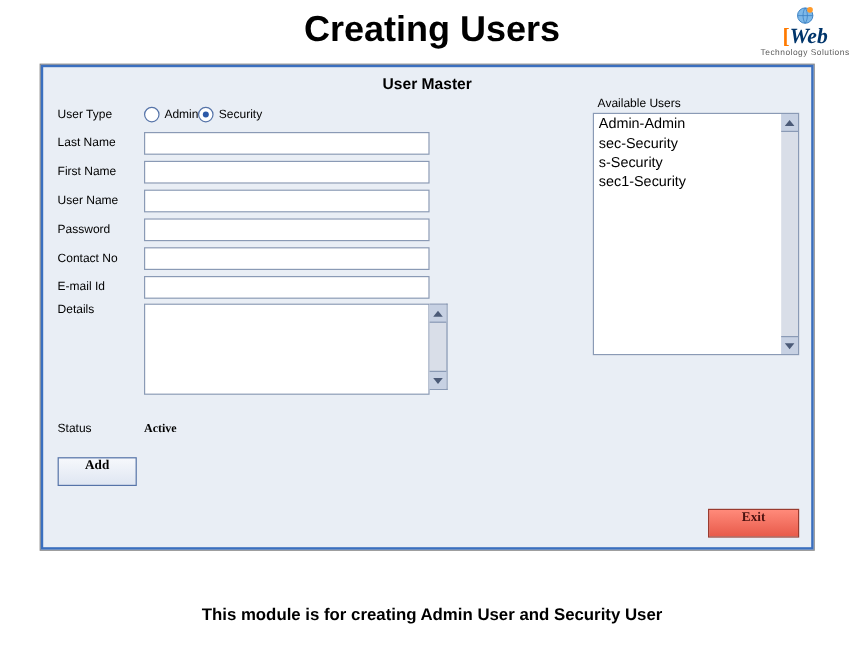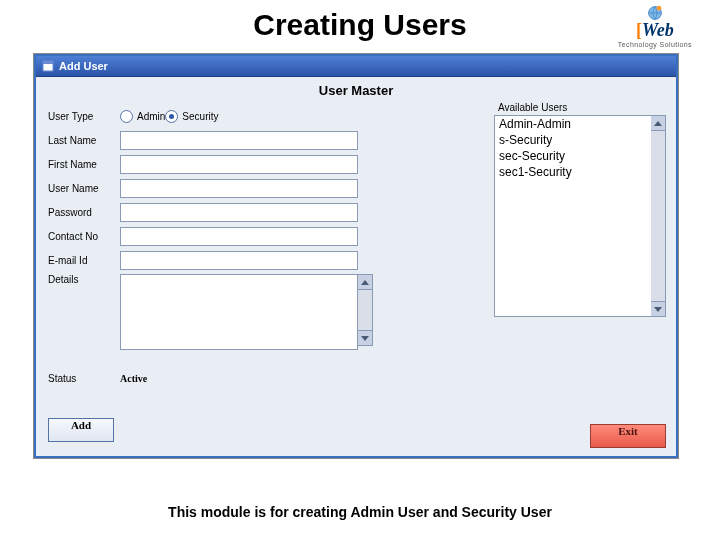--- a/index.html
+++ b/index.html
@@ -10,21 +10,21 @@
     font-size:11px;
     position:relative;
   }
   .page-title{
     font:bold 30px/1 Verdana,Arial,sans-serif;
     text-align:center;
     margin:10px 0 14px 0;
   }
   
   .logo{
-    position:absolute;top:6px;right:28px;
+    position:absolute;top:6px;right:12px;
     text-align:center;font-size:7px;color:#6b6b6b;font-family:Arial,sans-serif;
   }
   .logo-top{height:14px;display:flex;align-items:center;justify-content:center;gap:2px;}
   .logo-icon{width:16px;height:16px;}
   .logo-word{font:bold italic 18px Georgia,serif;color:#00356b;}
   .logo-word .bar{color:#ff7a00;font-style:normal;}
   .logo-sub{font-size:7px;letter-spacing:0.4px;color:#5a5a5a;}
 
   
   .window{
@@ -100,21 +100,21 @@
   .status-row .val{font:bold 10px Tahoma;}
 
   .btn{
     height:22px;line-height:20px;
     border:1px solid #5573a8;
     background:linear-gradient(#f6f8fc,#dfe6f2);
     font:bold 11px Tahoma;
     text-align:center;
     cursor:pointer;
   }
-  .btn.add{width:64px;margin-top:30px;}
+  .btn.add{width:64px;margin-top:14px;}
   .btn.exit{
     width:74px;position:absolute;right:10px;bottom:8px;
     background:linear-gradient(#ff8a7a,#e85a4a);
     border-color:#9a3b2f;color:#4a1210;
   }
 
   .avail-label{font-size:10px;margin-bottom:2px;margin-left:4px;}
   .listbox{
     width:100%;height:200px;
     border:1px solid #8a9ab5;background:#fff;
@@ -143,27 +143,20 @@
   </div>
   <div class="logo-word">
     <span class="bar">[</span><span>Web</span>
   </div>
   <div class="logo-sub">Technology Solutions</div>
 </div>
 
 <div class="page-title">Creating Users</div>
 
 <div class="window">
-  <div class="titlebar">
-    <svg class="titlebar-icon" viewBox="0 0 12 12">
-      <rect x="1" y="1" width="10" height="10" fill="#fff" stroke="#6a8bd0"></rect>
-      <rect x="1" y="1" width="10" height="3" fill="#6a8bd0"></rect>
-    </svg>
-    <span>Add User</span>
-  </div>
 
   <div class="window-heading">User Master</div>
 
   <div class="form-area">
 
     <div class="form-left">
 
       <div class="field-row">
         <div class="lbl">User Type</div>
         <div class="controls">
@@ -222,22 +215,22 @@
         <div class="val">Active</div>
       </div>
 
       <div class="btn add">Add</div>
     </div>
 
     <div class="form-right">
       <div class="avail-label">Available Users</div>
       <div class="listbox">
         <div class="item">Admin-Admin</div>
+        <div class="item">sec-Security</div>
         <div class="item">s-Security</div>
-        <div class="item">sec-Security</div>
         <div class="item">sec1-Security</div>
         <div class="scroll-faux">
           <div class="scroll-btn">
               <span class="arrow-up"></span>
             </div>
           <div class="scroll-btn">
               <span class="arrow-down"></span>
             </div>
         </div>
       </div>

